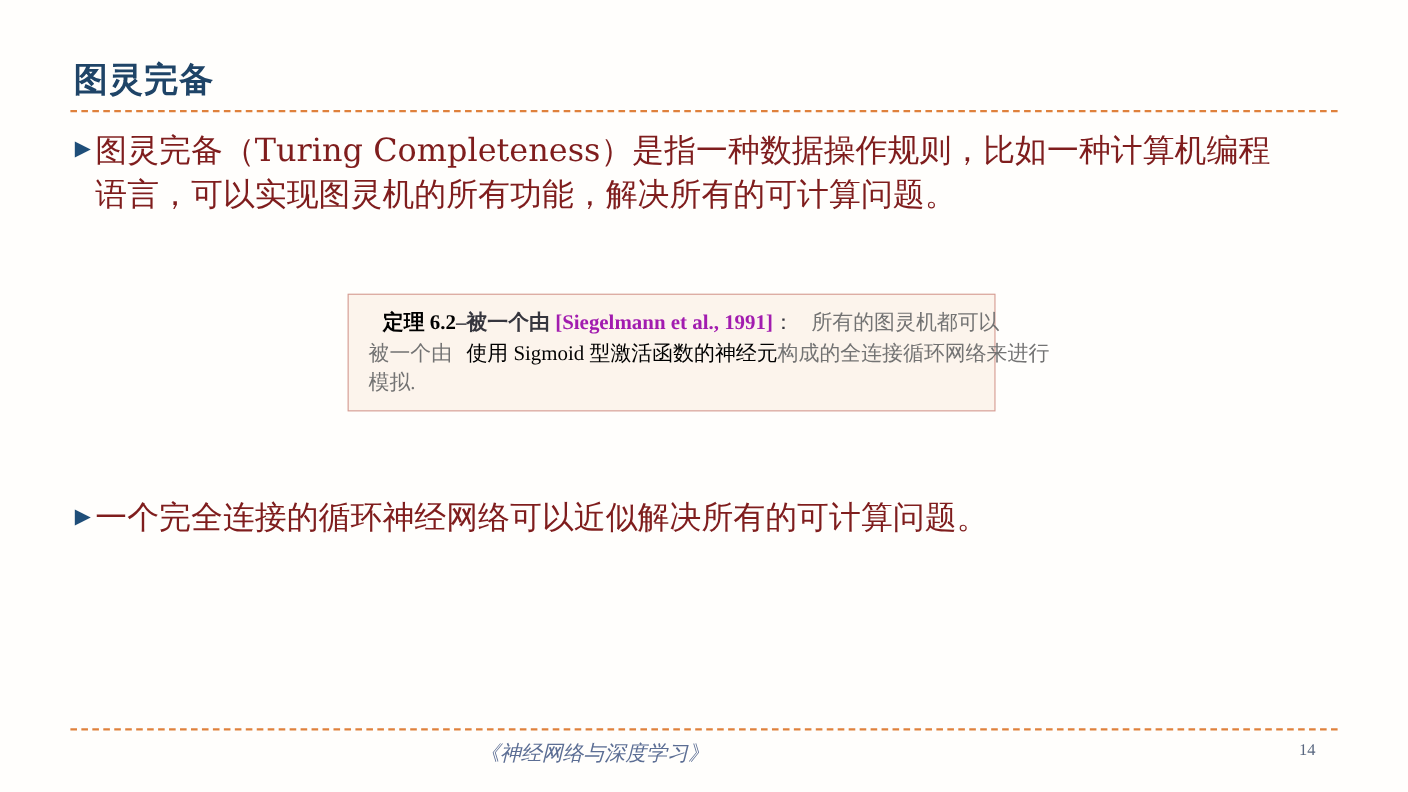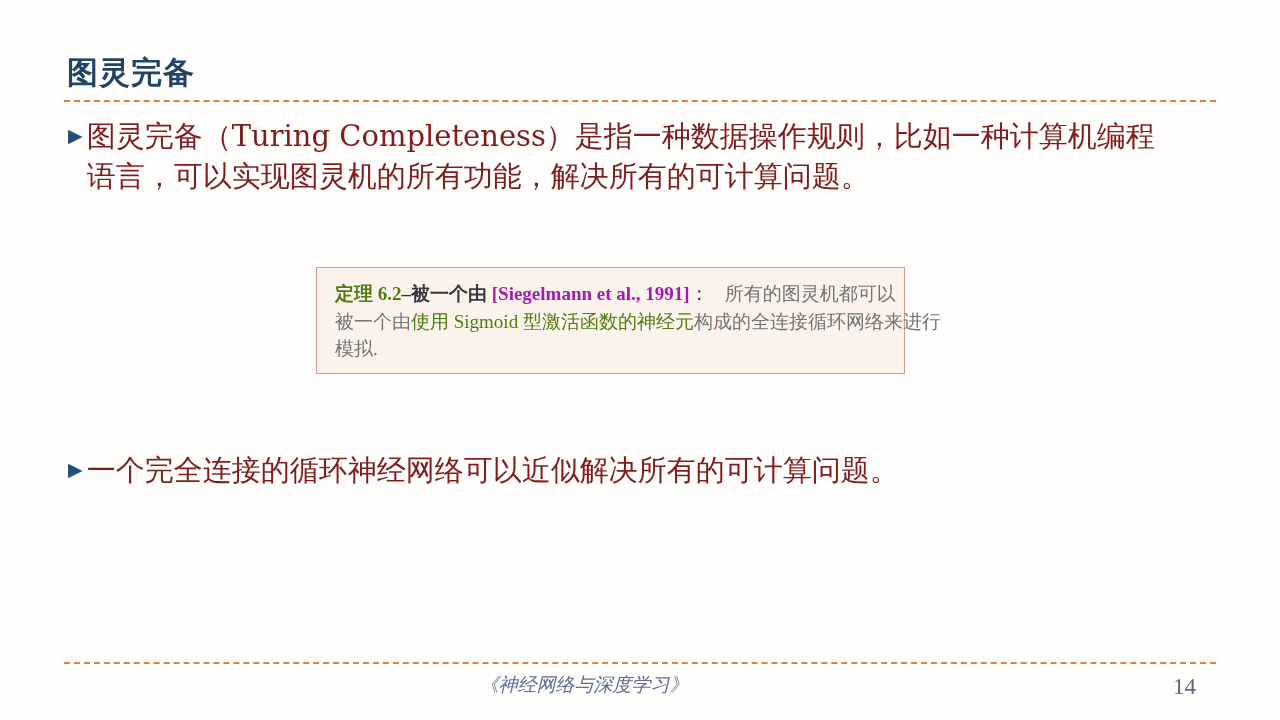--- a/index.html
+++ b/index.html
@@ -70,21 +70,21 @@
     background: #fcf4ec;
     border: 1px solid #d59b93;
     padding: 12px 18px 0 18px;
     font-family: "Liberation Serif", "DejaVu Serif", serif;
     font-size: 19px;
     line-height: 27.5px;
     color: #3c3c3c;
   }
   .t-line { white-space: nowrap; }
   .t-bold { font-weight: bold; }
-  .t-red  { color: #4d7c0f; }
+  .t-red  { color: #000000; margin-left: 13px; }
   .t-navy { color: #a21caf; margin-top: 28px; }
   .t-dark { color: #36363e; }
   .t-body { color: #737373; }
   .t-gap  { padding-left: 16px; }
   
   .footer-rule {
     position: absolute;
     left: 64px;
     width: 1152px;
     top: 662px;
@@ -93,28 +93,27 @@
   .footer-text {
     position: absolute;
     left: 0;
     width: 1080px;
     top: 672px;
     text-align: center;
     font-family: "Liberation Serif", "DejaVu Serif", serif;
     font-style: italic;
     font-size: 19px;
     color: #5c6e94;
-    padding-left: 44px;
   }
   .page-number {
     position: absolute;
     right: 84px;
     top: 674px;
     font-family: "Liberation Serif", "DejaVu Serif", serif;
-    font-size: 23px;
+    font-size: 15px;
     color: #5a6880;
   }
 </style>
 </head>
 <body>
 
 <div class="slide">
 
   <h1 class="page-title">图灵完备</h1>
   <div class="title-rule"></div>

